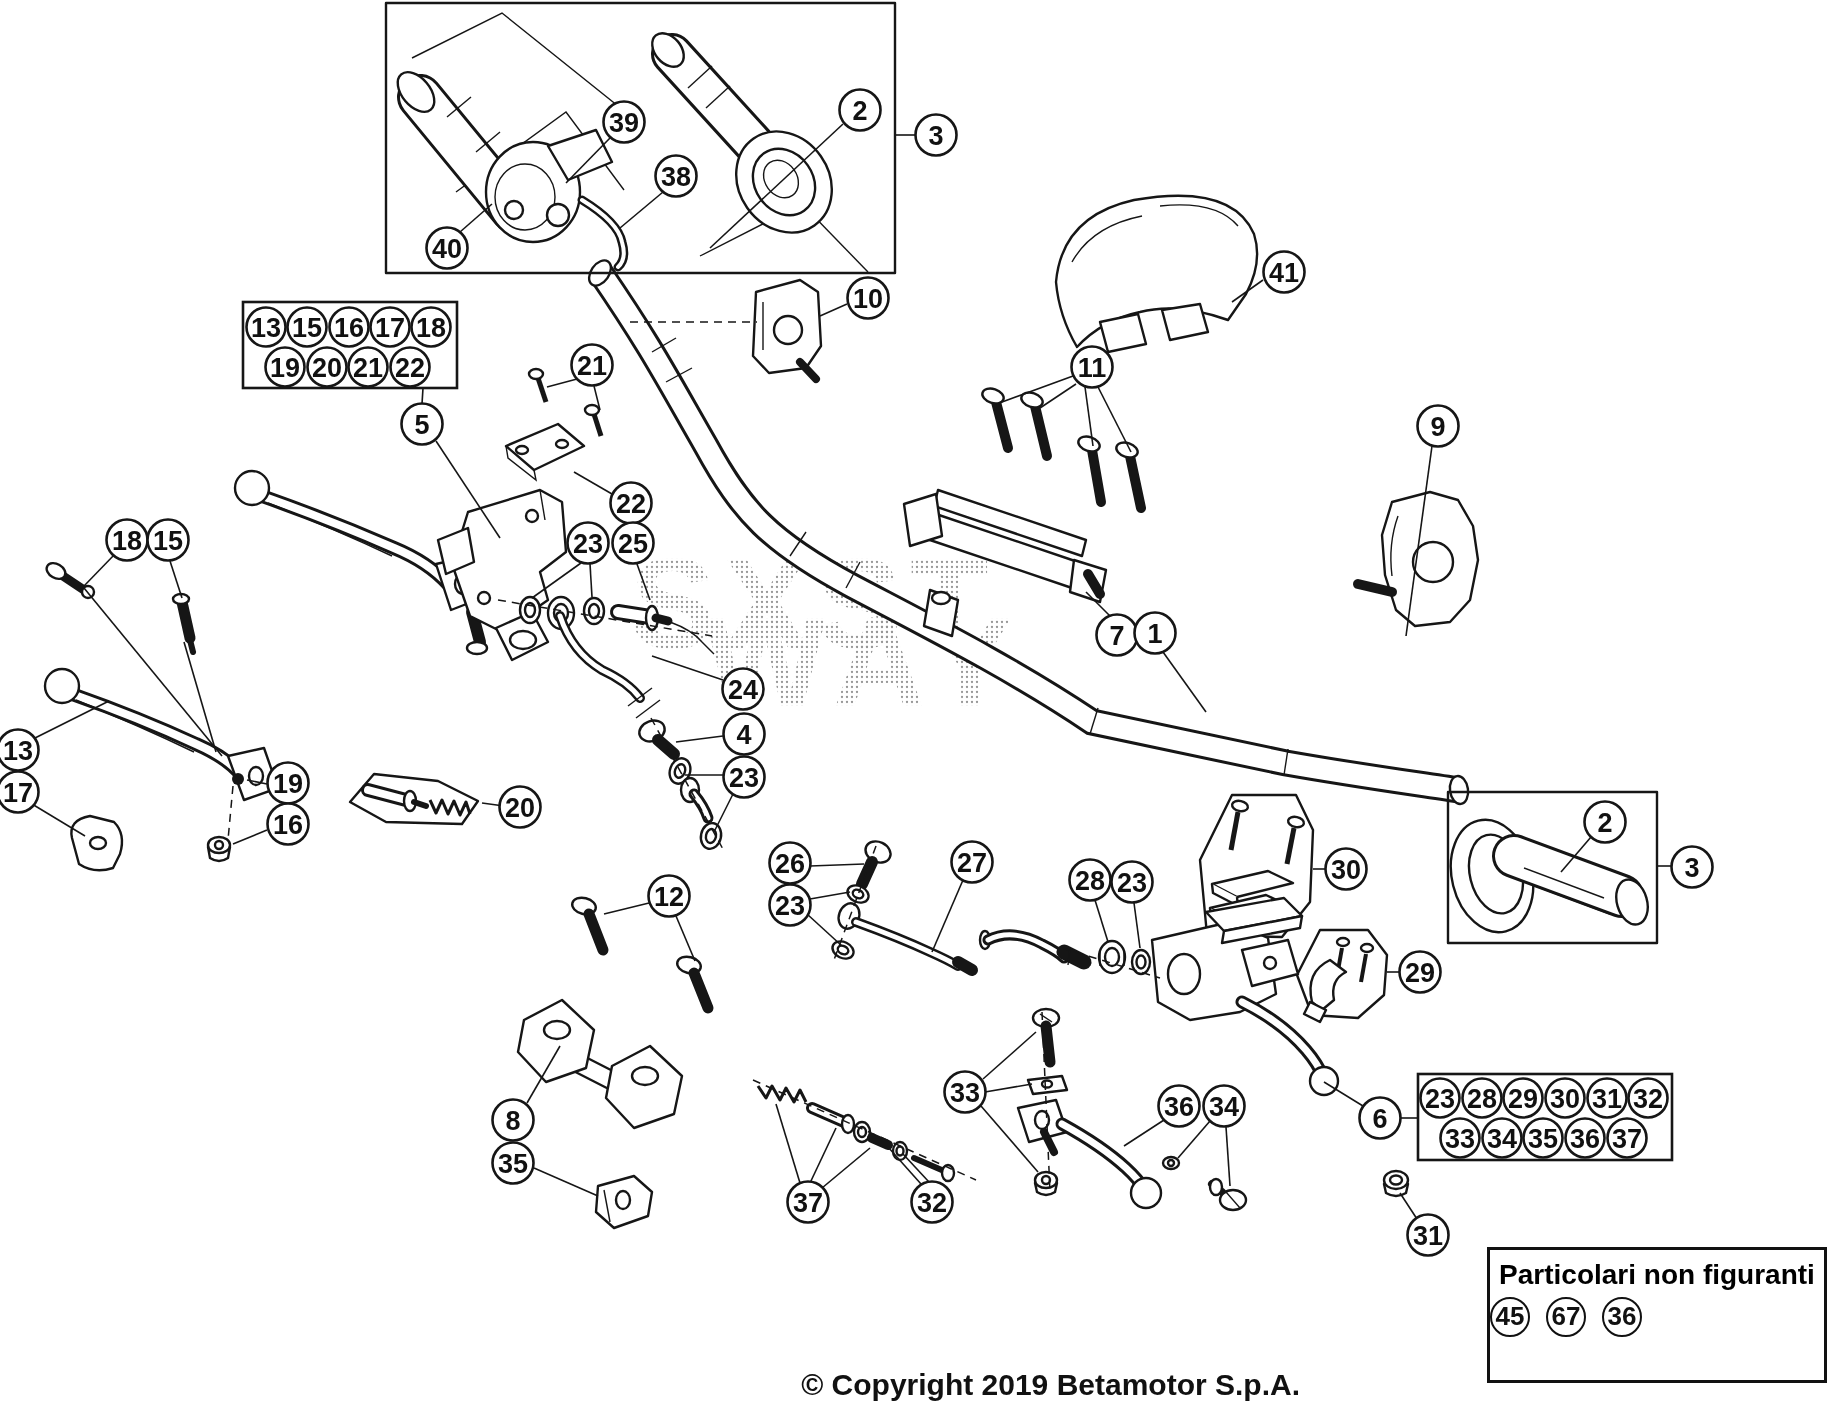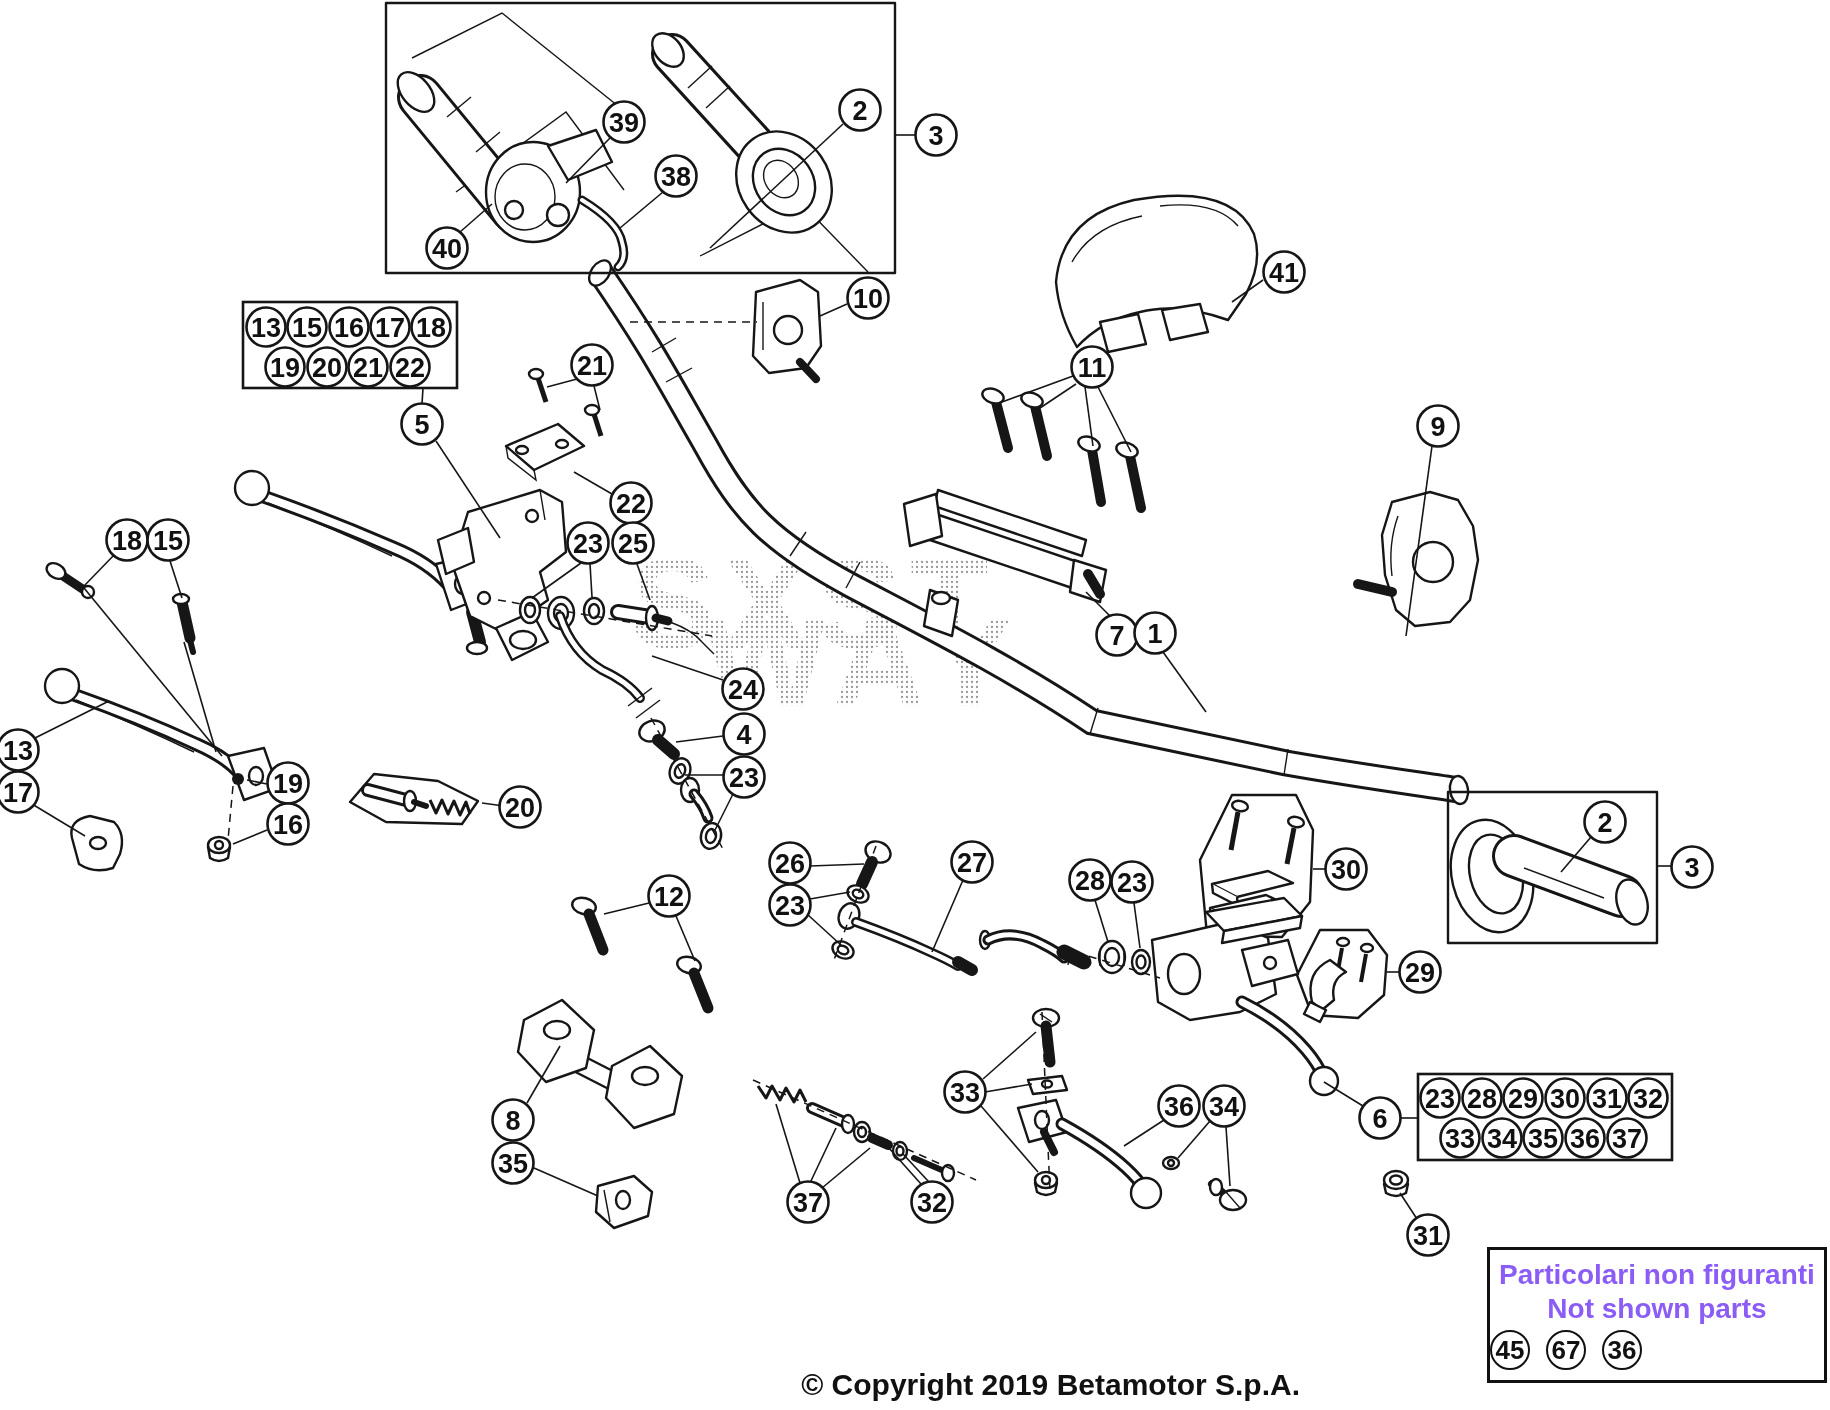--- a/index.html
+++ b/index.html
@@ -10,21 +10,21 @@
   .fw{fill:#fff;stroke:#161616;stroke-width:2.4;stroke-linejoin:round;}
   .tn{stroke:#161616;fill:none;stroke-width:1.4;}
   .sp{stroke:#161616;fill:none;stroke-width:3;stroke-linejoin:round;}
   .callout-circle{fill:#fff;stroke:#161616;stroke-width:2.6;}
   .callout-num{font-family:"Liberation Sans",sans-serif;font-weight:bold;font-size:27px;fill:#111;
                text-anchor:middle;}
   .leader{stroke:#161616;stroke-width:1.6;fill:none;}
   .axis{stroke:#161616;stroke-width:1.5;fill:none;stroke-dasharray:8 6;}
   #notshown-box{position:absolute;left:1487px;top:1247px;width:334px;height:122px;
     border:3px solid #111;text-align:center;padding-top:8px;box-sizing:content-box;background:#fff;}
-  #notshown-box .t{font-size:28px;font-weight:bold;color:#8b5cf6;line-height:1.2;}
+  #notshown-box .t{font-size:28px;font-weight:bold;color:#000000;line-height:1.2;}
   #notshown-box .circles{margin-top:5px;display:flex;justify-content:flex-start;gap:16px;}
   #notshown-box .nsc{display:inline-flex;align-items:center;justify-content:center;
     width:36px;height:36px;border:2.4px solid #111;border-radius:50%;
     font-size:26px;font-weight:bold;color:#111;background:#fff;}
   #copyright{position:absolute;left:600px;top:1368px;width:700px;text-align:right;
     font-size:30px;font-weight:bold;color:#111;}
 </style>
 </head>
 <body>
 
@@ -720,21 +720,20 @@
           <g>
             <circle cx="1627" cy="1138" r="19.5" class="callout-circle"></circle>
             <text x="1627" y="1147.5" class="callout-num">37</text>
           </g>
         </g>
       </g>
 </svg>
 
 <div id="notshown-box">
   <div class="t">Particolari non figuranti</div>
-  <div class="t">Not shown parts</div>
   <div class="circles" id="notshown-circles">
         <span class="nsc">45</span>
         <span class="nsc">67</span>
         <span class="nsc">36</span>
       </div>
 </div>
 
 <div id="copyright">© Copyright 2019 Betamotor S.p.A.</div>
 
 </div>

